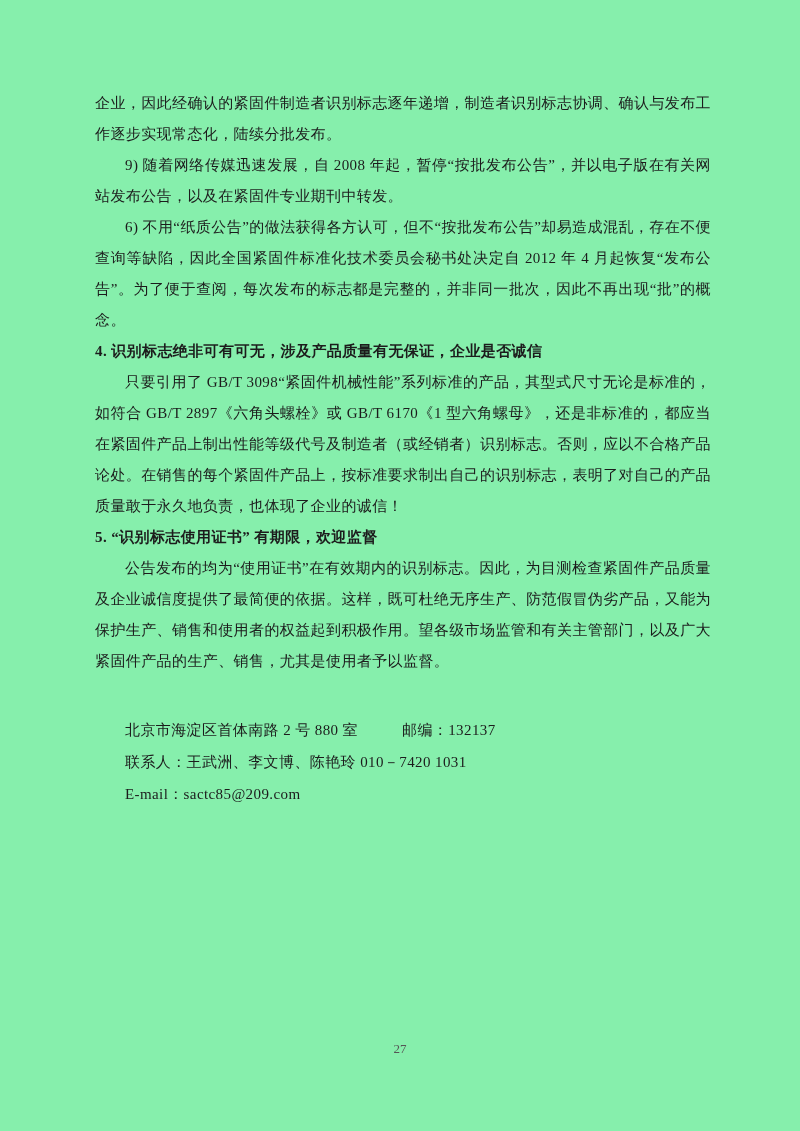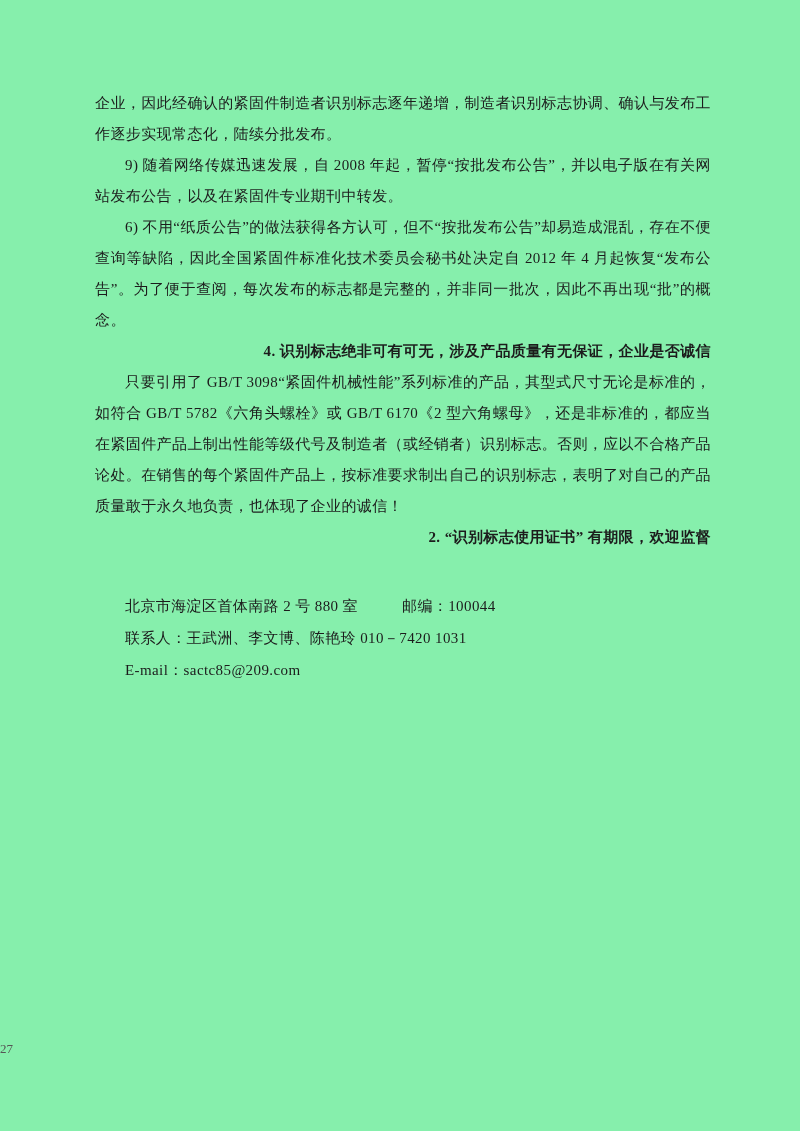--- a/index.html
+++ b/index.html
@@ -31,21 +31,20 @@
   }
   .indent {
     text-indent: 2em;
   }
   .heading {
     margin: 0;
     font-size: 15px;
     line-height: 31px;
     font-weight: bold;
     letter-spacing: 0.4px;
-    text-align: right;
   }
   .contact-block {
     margin-top: 37px;
   }
   .contact-heading {
     margin: 0;
     font-size: 15px;
     line-height: 32px;
     font-weight: bold;
     letter-spacing: 0.4px;
@@ -58,49 +57,50 @@
     letter-spacing: 0.4px;
   }
   .postal {
     margin-left: 44px;
   }
   .page-number {
     position: absolute;
     top: 1040px;
     left: 0;
     width: 100%;
-    text-align: left;
+    text-align: center;
     font-size: 13px;
     color: #555555;
     line-height: 18px;
   }
 </style>
 </head>
 <body>
 
 <div class="page">
   <div class="content">
 
     <p class="para">企业，因此经确认的紧固件制造者识别标志逐年递增，制造者识别标志协调、确认与发布工作逐步实现常态化，陆续分批发布。</p>
 
     <p class="para indent">9) 随着网络传媒迅速发展，自 2008 年起，暂停“按批发布公告”，并以电子版在有关网站发布公告，以及在紧固件专业期刊中转发。</p>
 
     <p class="para indent">6) 不用“纸质公告”的做法获得各方认可，但不“按批发布公告”却易造成混乱，存在不便查询等缺陷，因此全国紧固件标准化技术委员会秘书处决定自 2012 年 4 月起恢复“发布公告”。为了便于查阅，每次发布的标志都是完整的，并非同一批次，因此不再出现“批”的概念。</p>
 
     <p class="heading">4.  识别标志绝非可有可无，涉及产品质量有无保证，企业是否诚信</p>
 
-    <p class="para indent">只要引用了 GB/T 3098“紧固件机械性能”系列标准的产品，其型式尺寸无论是标准的，如符合 GB/T 5782《六角头螺栓》或 GB/T 6170《2 型六角螺母》，还是非标准的，都应当在紧固件产品上制出性能等级代号及制造者（或经销者）识别标志。否则，应以不合格产品论处。在销售的每个紧固件产品上，按标准要求制出自己的识别标志，表明了对自己的产品质量敢于永久地负责，也体现了企业的诚信！</p>
+    <p class="para indent">只要引用了 GB/T 3098“紧固件机械性能”系列标准的产品，其型式尺寸无论是标准的，如符合 GB/T 2897《六角头螺栓》或 GB/T 6170《1 型六角螺母》，还是非标准的，都应当在紧固件产品上制出性能等级代号及制造者（或经销者）识别标志。否则，应以不合格产品论处。在销售的每个紧固件产品上，按标准要求制出自己的识别标志，表明了对自己的产品质量敢于永久地负责，也体现了企业的诚信！</p>
 
-    <p class="heading">2. “识别标志使用证书” 有期限，欢迎监督</p>
+    <p class="heading">5. “识别标志使用证书” 有期限，欢迎监督</p>
 
+    <p class="para indent">公告发布的均为“使用证书”在有效期内的识别标志。因此，为目测检查紧固件产品质量及企业诚信度提供了最简便的依据。这样，既可杜绝无序生产、防范假冒伪劣产品，又能为保护生产、销售和使用者的权益起到积极作用。望各级市场监管和有关主管部门，以及广大紧固件产品的生产、销售，尤其是使用者予以监督。</p>
 
     <div class="contact-block">
 
       <p class="contact-line">
-        <span>北京市海淀区首体南路 2 号 880 室</span><span class="postal">邮编：100044</span>
+        <span>北京市海淀区首体南路 2 号 880 室</span><span class="postal">邮编：132137</span>
       </p>
 
       <p class="contact-line">联系人：王武洲、李文博、陈艳玲 010－7420 1031</p>
 
       <p class="contact-line">E-mail：sactc85@209.com</p>
     </div>
   </div>
 
   <div class="page-number">27</div>
 </div>

